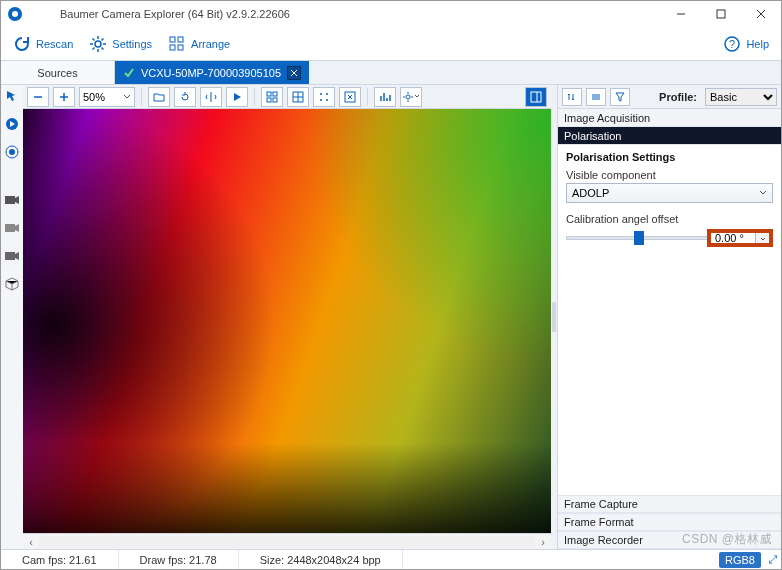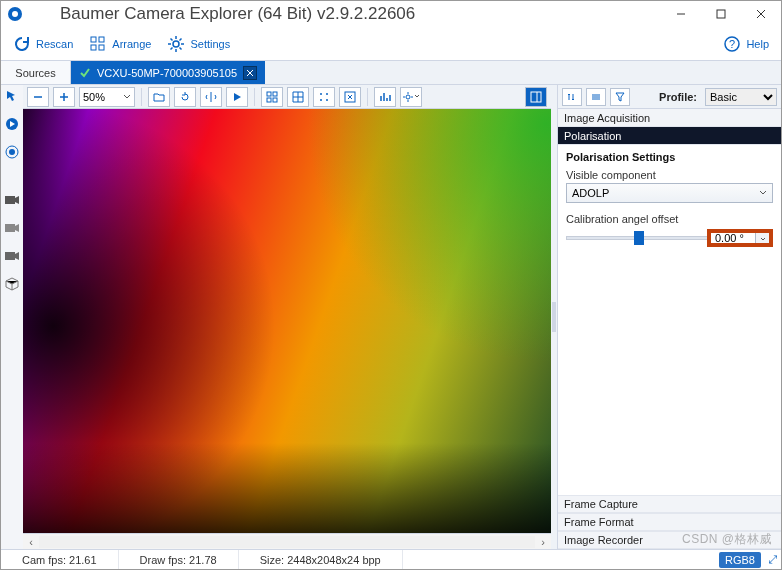--- a/index.html
+++ b/index.html
@@ -1,29 +1,29 @@
 <!DOCTYPE html>
 <html><head>
 <meta charset="utf-8">
 <style>
   * { margin: 0; padding: 0; box-sizing: border-box; font-family: "Segoe UI", Tahoma, sans-serif; font-size: 11px; }
   body { width: 782px; height: 570px; background: #fff; border: 1px solid #999; display: flex; flex-direction: column; overflow: hidden; }
   
   .titlebar { height: 26px; display: flex; align-items: center; padding-left: 6px; background: #fff; }
-  .titlebar .title { flex: 1; color: #444; font-size: 17px; padding-left: 32px; }
+  .titlebar .title { flex: 1; color: #444; font-size: 11px; padding-left: 32px; }
   .titlebar .app-icon { width: 16px; height: 16px; margin-right: 5px; }
   .winbtn { width: 40px; height: 26px; display: flex; align-items: center; justify-content: center; color: #555; }
   
   .toolbar { height: 34px; border-bottom: 1px solid #cfd6e4; display: flex; align-items: center; padding: 0 6px; gap: 4px; }
   .tool { height: 26px; display: flex; align-items: center; gap: 5px; padding: 0 6px; color: #0b63c2; border-radius: 2px; }
   .tool svg, .tool .ico { width: 18px; height: 18px; }
   .toolbar .spacer { flex: 1; }
   
   .devstrip { height: 24px; display: flex; align-items: stretch; background: #eef2f7; border-bottom: 1px solid #cfd6e4; }
-  .srctab { width: 70px; background: #f7f9fc; border-right: 1px solid #cfd6e4; display: flex; align-items: center; justify-content: center; color: #333; }
+  .srctab { width: 114px; background: #f7f9fc; border-right: 1px solid #cfd6e4; display: flex; align-items: center; justify-content: center; color: #333; }
   .devicetab { display: flex; align-items: center; gap: 6px; padding: 0 8px; background: #0b63c2; color: #fff; position: relative; }
   .devicetab .closebox { width: 14px; height: 14px; background: #064a93; display: flex; align-items: center; justify-content: center; border: 1px solid #05325f; }
   
   .main { flex: 1; display: flex; min-height: 0; }
   .leftbar { width: 22px; background: #f3f5f9; display: flex; flex-direction: column; align-items: center; padding-top: 2px; gap: 10px; }
   .leftbar .li { width: 18px; height: 18px; display: flex; align-items: center; justify-content: center; }
   .viewcol { flex: 1; min-width: 0; display: flex; flex-direction: column; }
   .viewtoolbar { height: 24px; background: #eef2f7; border-bottom: 1px solid #cfd6e4; display: flex; align-items: center; padding: 0 4px; gap: 4px; }
   .vtbtn { width: 22px; height: 20px; display: flex; align-items: center; justify-content: center; border: 1px solid #b7c3d4; background: #fff; color: #0b63c2; }
   .zoom { width: 56px; height: 20px; border: 1px solid #b7c3d4; background: #fff; display: flex; align-items: center; padding: 0 3px; justify-content: space-between; }
@@ -108,33 +108,33 @@
 <div class="toolbar">
   <div class="tool">
     <svg class="ico" viewBox="0 0 18 18">
         <path d="M9 3a6 6 0 1 0 5.6 3.9" fill="none" stroke="#0b63c2" stroke-width="2"></path>
         <path d="M15 2v5h-5" fill="none" stroke="#0b63c2" stroke-width="2"></path>
       </svg>
     <span>Rescan</span>
   </div>
   <div class="tool">
     <svg class="ico" viewBox="0 0 18 18">
+        <circle cx="9" cy="9" r="3" fill="none" stroke="#0b63c2" stroke-width="1.5"></circle>
+        <path d="M9 1v3M9 14v3M1 9h3M14 9h3M3.5 3.5l2 2M12.5 12.5l2 2M14.5 3.5l-2 2M5.5 12.5l-2 2" stroke="#0b63c2" stroke-width="1.5"></path>
+      </svg>
+    <span>Settings</span>
+  </div>
+  <div class="tool">
+    <svg class="ico" viewBox="0 0 18 18">
         <rect x="2" y="2" width="5" height="5" fill="none" stroke="#0b63c2"></rect>
         <rect x="10" y="2" width="5" height="5" fill="none" stroke="#0b63c2"></rect>
         <rect x="2" y="10" width="5" height="5" fill="none" stroke="#0b63c2"></rect>
         <rect x="10" y="10" width="5" height="5" fill="none" stroke="#0b63c2"></rect>
       </svg>
     <span>Arrange</span>
-  </div>
-  <div class="tool">
-    <svg class="ico" viewBox="0 0 18 18">
-        <circle cx="9" cy="9" r="3" fill="none" stroke="#0b63c2" stroke-width="1.5"></circle>
-        <path d="M9 1v3M9 14v3M1 9h3M14 9h3M3.5 3.5l2 2M12.5 12.5l2 2M14.5 3.5l-2 2M5.5 12.5l-2 2" stroke="#0b63c2" stroke-width="1.5"></path>
-      </svg>
-    <span>Settings</span>
   </div>
   <div class="spacer"></div>
   <div class="tool">
     <svg class="ico" viewBox="0 0 18 18">
         <circle cx="9" cy="9" r="7" fill="none" stroke="#0b63c2" stroke-width="1.5"></circle>
         <text x="9" y="13" text-anchor="middle" font-size="10" fill="#0b63c2">?</text>
       </svg>
     <span>Help</span>
   </div>
 </div>

